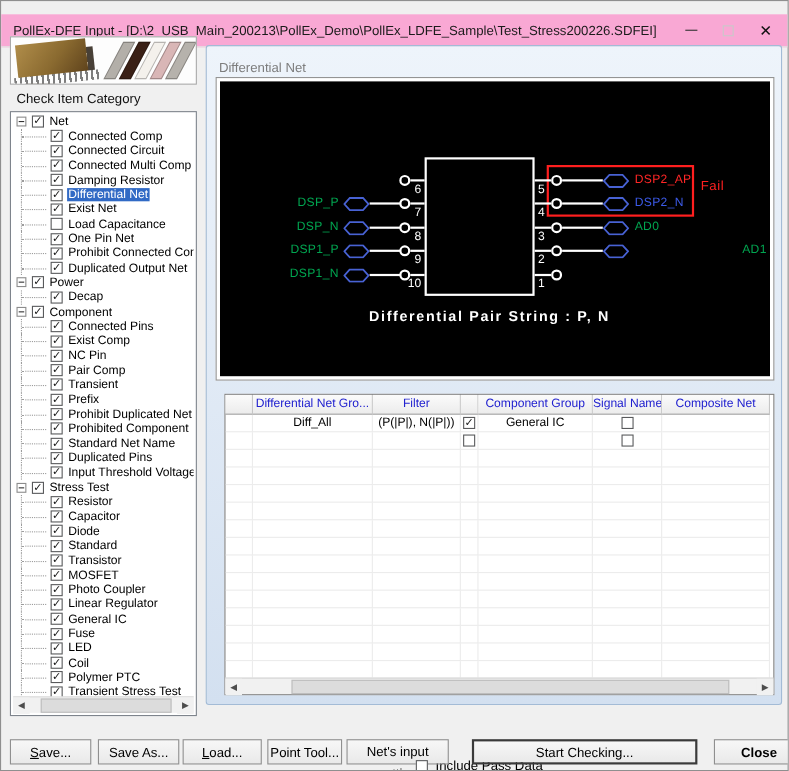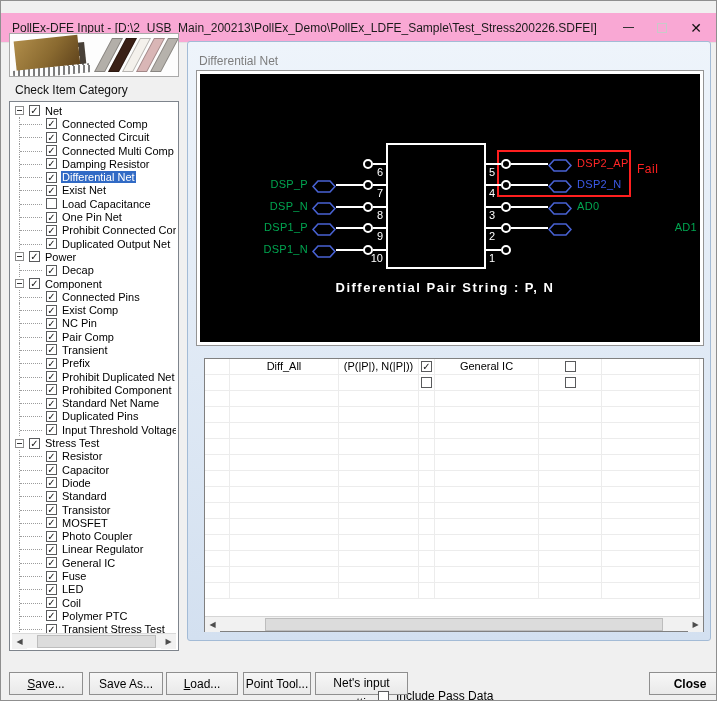--- a/index.html
+++ b/index.html
@@ -354,20 +354,29 @@
             <polygon points="1,6.5 6,1 18,1 23,6.5 18,12 6,12" fill="none" stroke="#4862d4" stroke-width="1.6"></polygon>
           </svg></div>
         <div class="netlabel" style="left: 377px; top: 147.2px; width: 120px; text-align: right; color: rgb(0, 165, 80);">AD1</div>
         <div class="pinnum" style="left: 289px; top: 177.6px; text-align: left;">1</div>
         <div class="wire" style="left: 286px; top: 174.6px; width: 15px; background: rgb(255, 255, 255);"></div>
         <div class="ring" style="left: 301px; top: 170.6px;"></div>
       </div>
   </div>
 
   <div class="table-wrap">
+    <div class="grid-header" id="grid-header">
+        <div class="gh-cell" style="width: 25px;"></div>
+        <div class="gh-cell" style="width: 109px;">Differential Net Gro...</div>
+        <div class="gh-cell" style="width: 80px;">Filter</div>
+        <div class="gh-cell" style="width: 16px;"></div>
+        <div class="gh-cell" style="width: 104px;">Component Group</div>
+        <div class="gh-cell" style="width: 63px;">Signal Name</div>
+        <div class="gh-cell" style="width: 98px;">Composite Net</div>
+      </div>
     <div class="grid-body" id="grid-body">
         <div class="g-row">
           <div class="g-cell" style="width: 25px;"></div>
           <div class="g-cell" style="width: 109px;">Diff_All</div>
           <div class="g-cell" style="width: 80px;">(P(|P|), N(|P|))</div>
           <div class="g-cell" style="width: 16px;">
             <span class="cbx">✓</span>
           </div>
           <div class="g-cell" style="width: 104px;">General IC</div>
           <div class="g-cell" style="width: 63px;">
@@ -518,14 +527,15 @@
     <span class="tlabel">Include Pass Data</span>
   </div>
 </div>
 
 <div class="btnbar" id="btnbar">
     <button class="pbtn" style="left: 8px; width: 74px;"><u>S</u>ave...</button>
     <button class="pbtn" style="left: 88px; width: 74px;">Save As...</button>
     <button class="pbtn" style="left: 165px; width: 72px;"><u>L</u>oad...</button>
     <button class="pbtn" style="left: 242px; width: 68px;">Point Tool...</button>
     <button class="pbtn" style="left: 314px; width: 93px;">Net's input setting</button>
+    <button class="pbtn default" style="left: 428px; width: 205px;">Start Checking...</button>
     <button class="pbtn" style="left: 648px; width: 82px; font-weight: bold;">Close</button>
   </div>
 
 </body></html>

